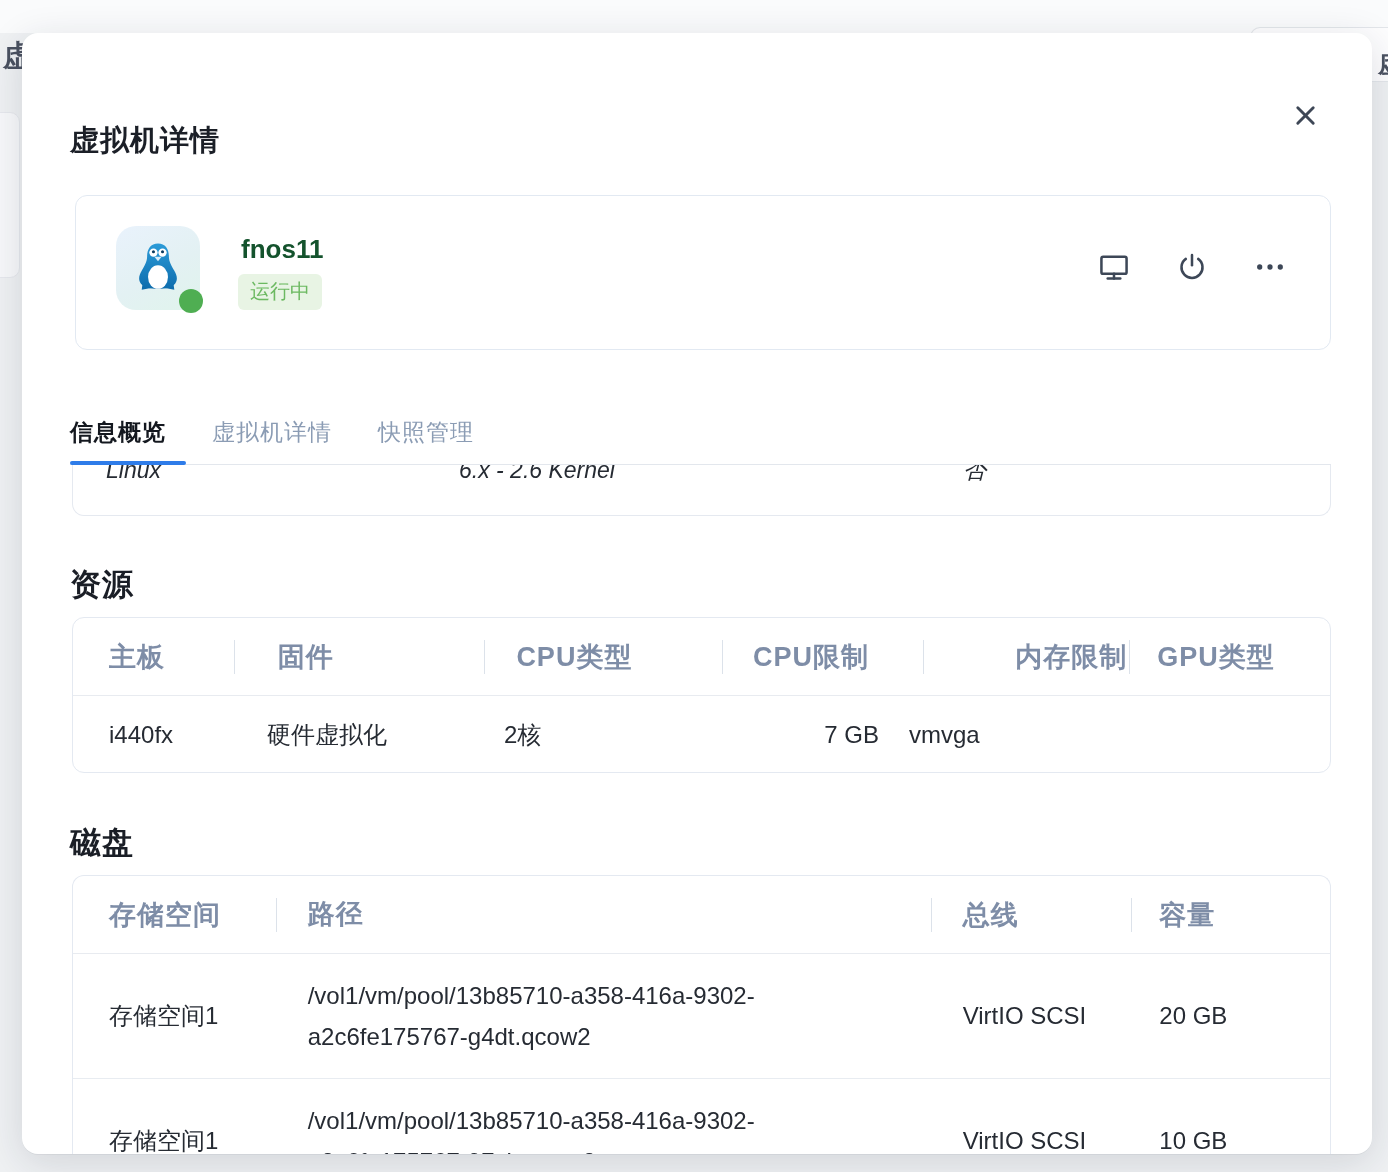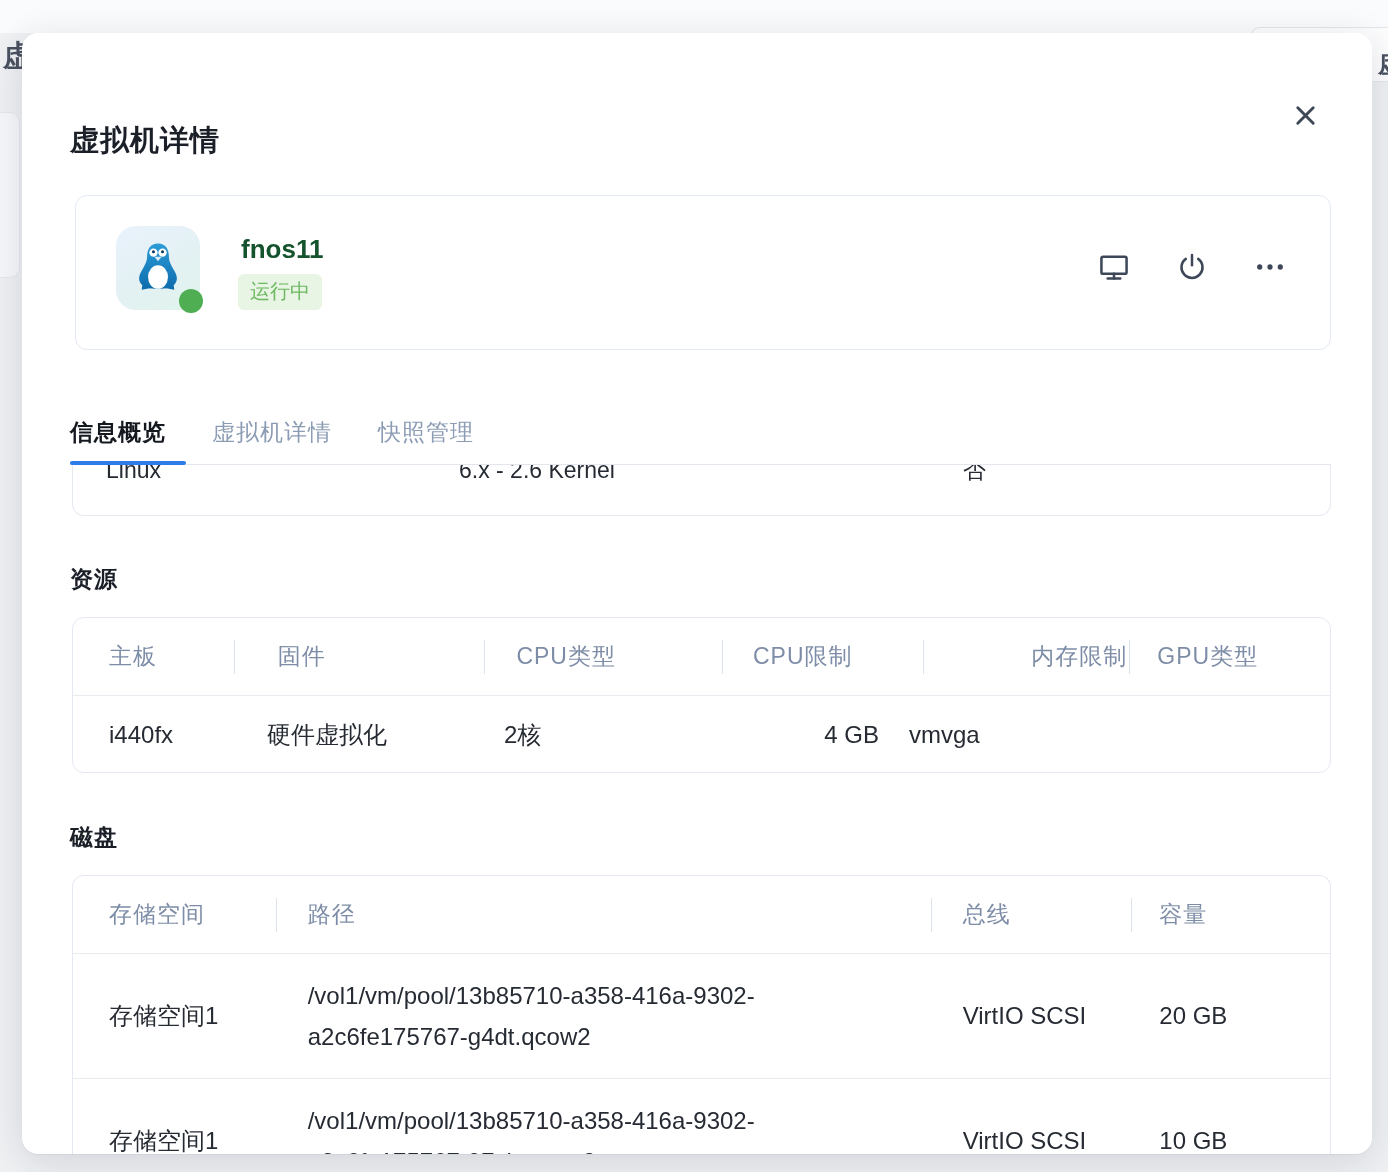--- a/index.html
+++ b/index.html
@@ -75,36 +75,36 @@
   .tabs { left: 48px; top: 384px; display: flex; gap: 46px; }
   .tab { font-size: 23px; color: #8b9cb4; background: none; border: none; cursor: pointer; line-height: 30px; letter-spacing: 1px; }
   .tab.active { color: #14181f; font-weight: 700; text-align: right; }
   .tab-underline { left: 48px; top: 428px; width: 116px; height: 4px; background: #2e7ce9; border-radius: 2px; z-index: 2; }
   .tab-border { left: 48px; top: 431px; width: 1261px; height: 1px; background: #e3e7ed; }
 
   
   .os-card {
     left: 50px; top: 432px; width: 1259px; height: 51px;
     border-left: 1px solid #e5e9f0; border-right: 1px solid #e5e9f0; border-bottom: 1px solid #e5e9f0;
-    border-radius: 0 0 12px 12px; overflow: hidden;
+    border-radius: 0 0 12px 12px; overflow: hidden; font-style: italic;
   }
   .os-row { position: absolute; top: -10px; left: 0; width: 100%; font-size: 23px; color: #262b33; line-height: 30px; }
   .os-c0 { position: absolute; left: 33px; }
   .os-c1 { position: absolute; left: 386px; }
   .os-c2 { position: absolute; left: 890px; }
 
   
-  .section-title { font-size: 23px; font-weight: 700; color: #1a1e26; letter-spacing: 1px; }
+  .section-title { font-size: 31px; font-weight: 700; color: #1a1e26; letter-spacing: 1px; }
   .res-title { left: 48px; top: 531px; }
   .disk-title { left: 48px; top: 789px; }
 
   
   .tcard { border: 1px solid #e4e9f1; border-radius: 12px; background: #fff; }
   .thead { position: relative; display: flex; align-items: center; height: 78px; border-bottom: 1px solid #e8ebf0; }
-  .th { font-size: 23px; font-weight: 400; color: #7e8da7; letter-spacing: 1px; }
+  .th { font-size: 27px; font-weight: 700; color: #7e8da7; letter-spacing: 1px; }
   .vsep { position: absolute; top: 22px; width: 1px; height: 34px; background: #dce2ea; }
   .trow { display: flex; align-items: center; font-size: 24px; color: #262b33; }
 
   
   .res-card { left: 50px; top: 584px; width: 1259px; height: 156px; }
   .res-card .trow { height: 77px; }
   .rc0 { width: 161px; padding-left: 36px; }
   .rc1 { width: 250px; padding-left: 44px; }
   .rc2 { width: 238px; padding-left: 33px; }
   .rc3 { width: 201px; padding-left: 32px; }
@@ -229,21 +229,21 @@
       <i class="vsep" style="left:161px"></i>
       <i class="vsep" style="left:411px"></i>
       <i class="vsep" style="left:649px"></i>
       <i class="vsep" style="left:850px"></i>
       <i class="vsep" style="left:1056px"></i>
     </div>
     <div class="trow">
       <span class="rc0">i440fx</span>
       <span class="rc2">硬件虚拟化</span>
       <span class="rc3">2核</span>
-      <span class="rc4">4 GB</span>
+      <span class="rc4">7 GB</span>
       <span class="rc5">vmvga</span>
     </div>
   </div>
 
   <div class="abs section-title disk-title">磁盘</div>
   <div class="abs disk-card">
     <div class="thead">
       <span class="th dc0">存储空间</span>
       <span class="th dc1">路径</span>
       <span class="th dc2">总线</span>

